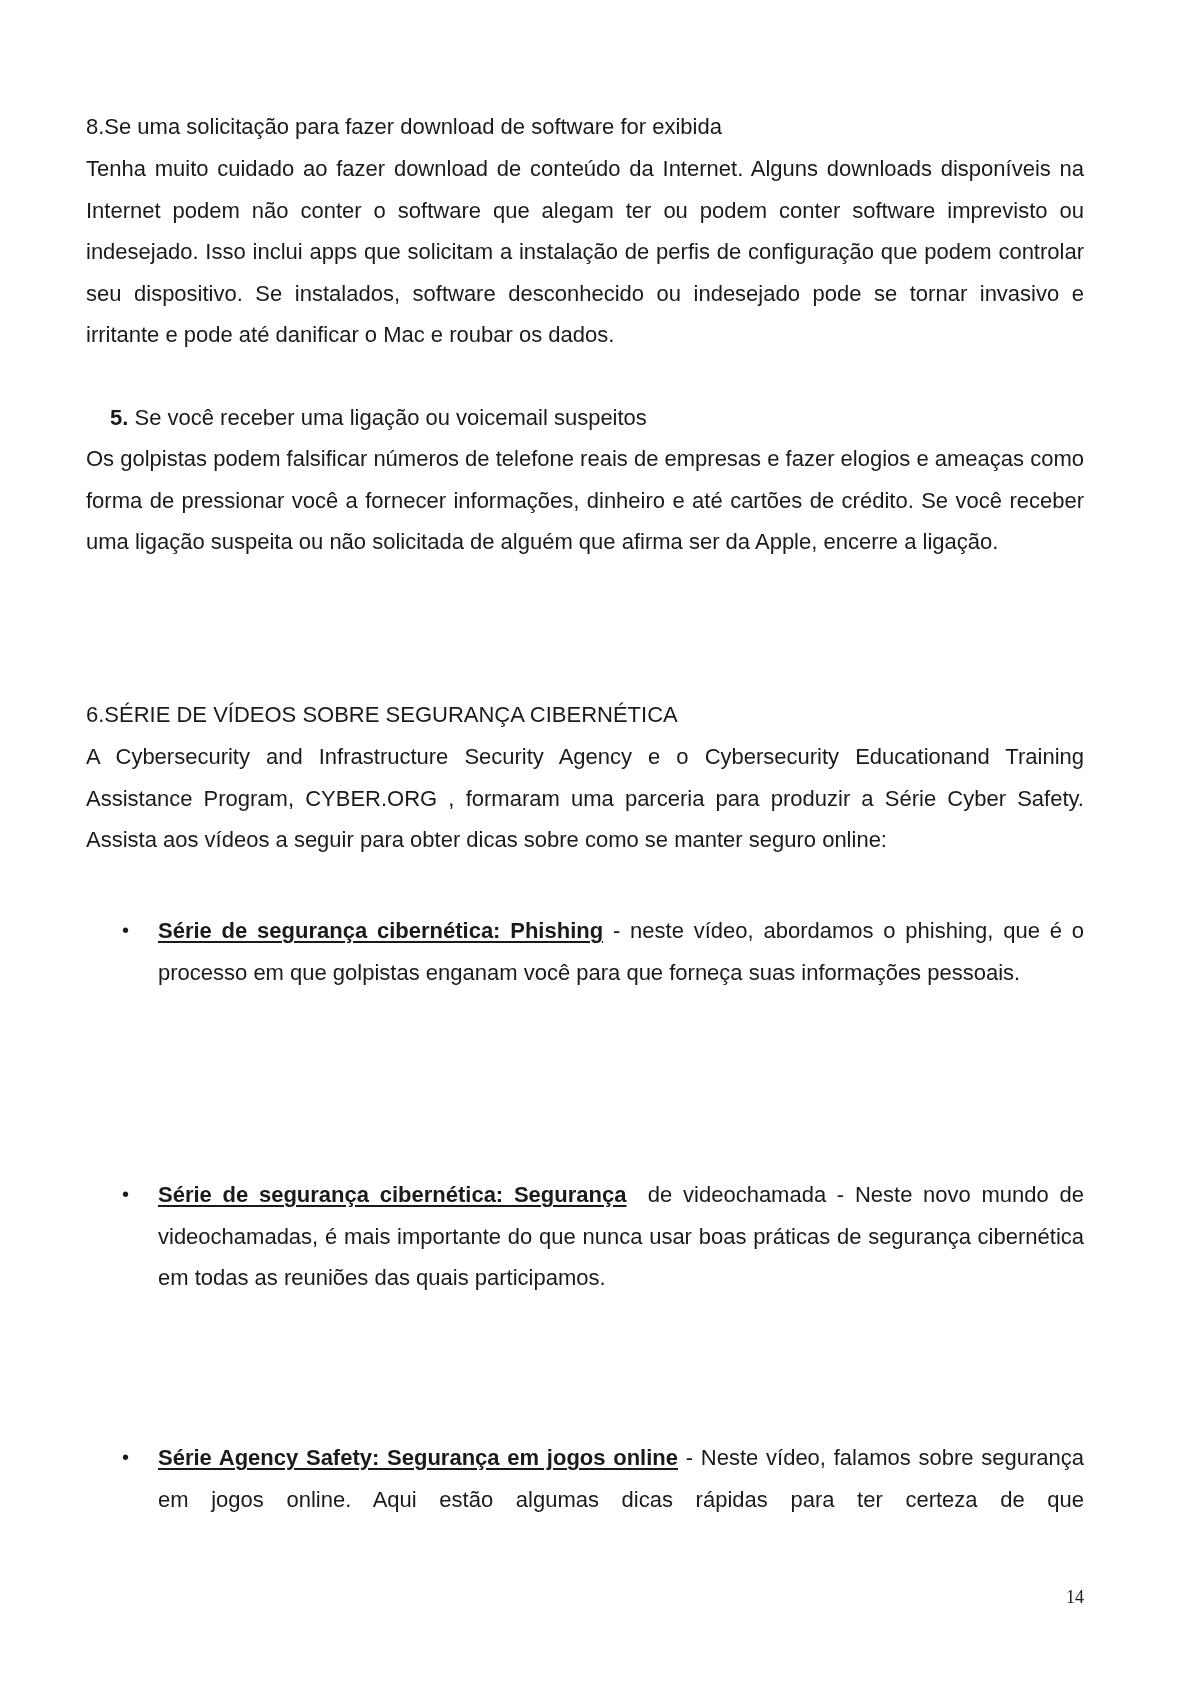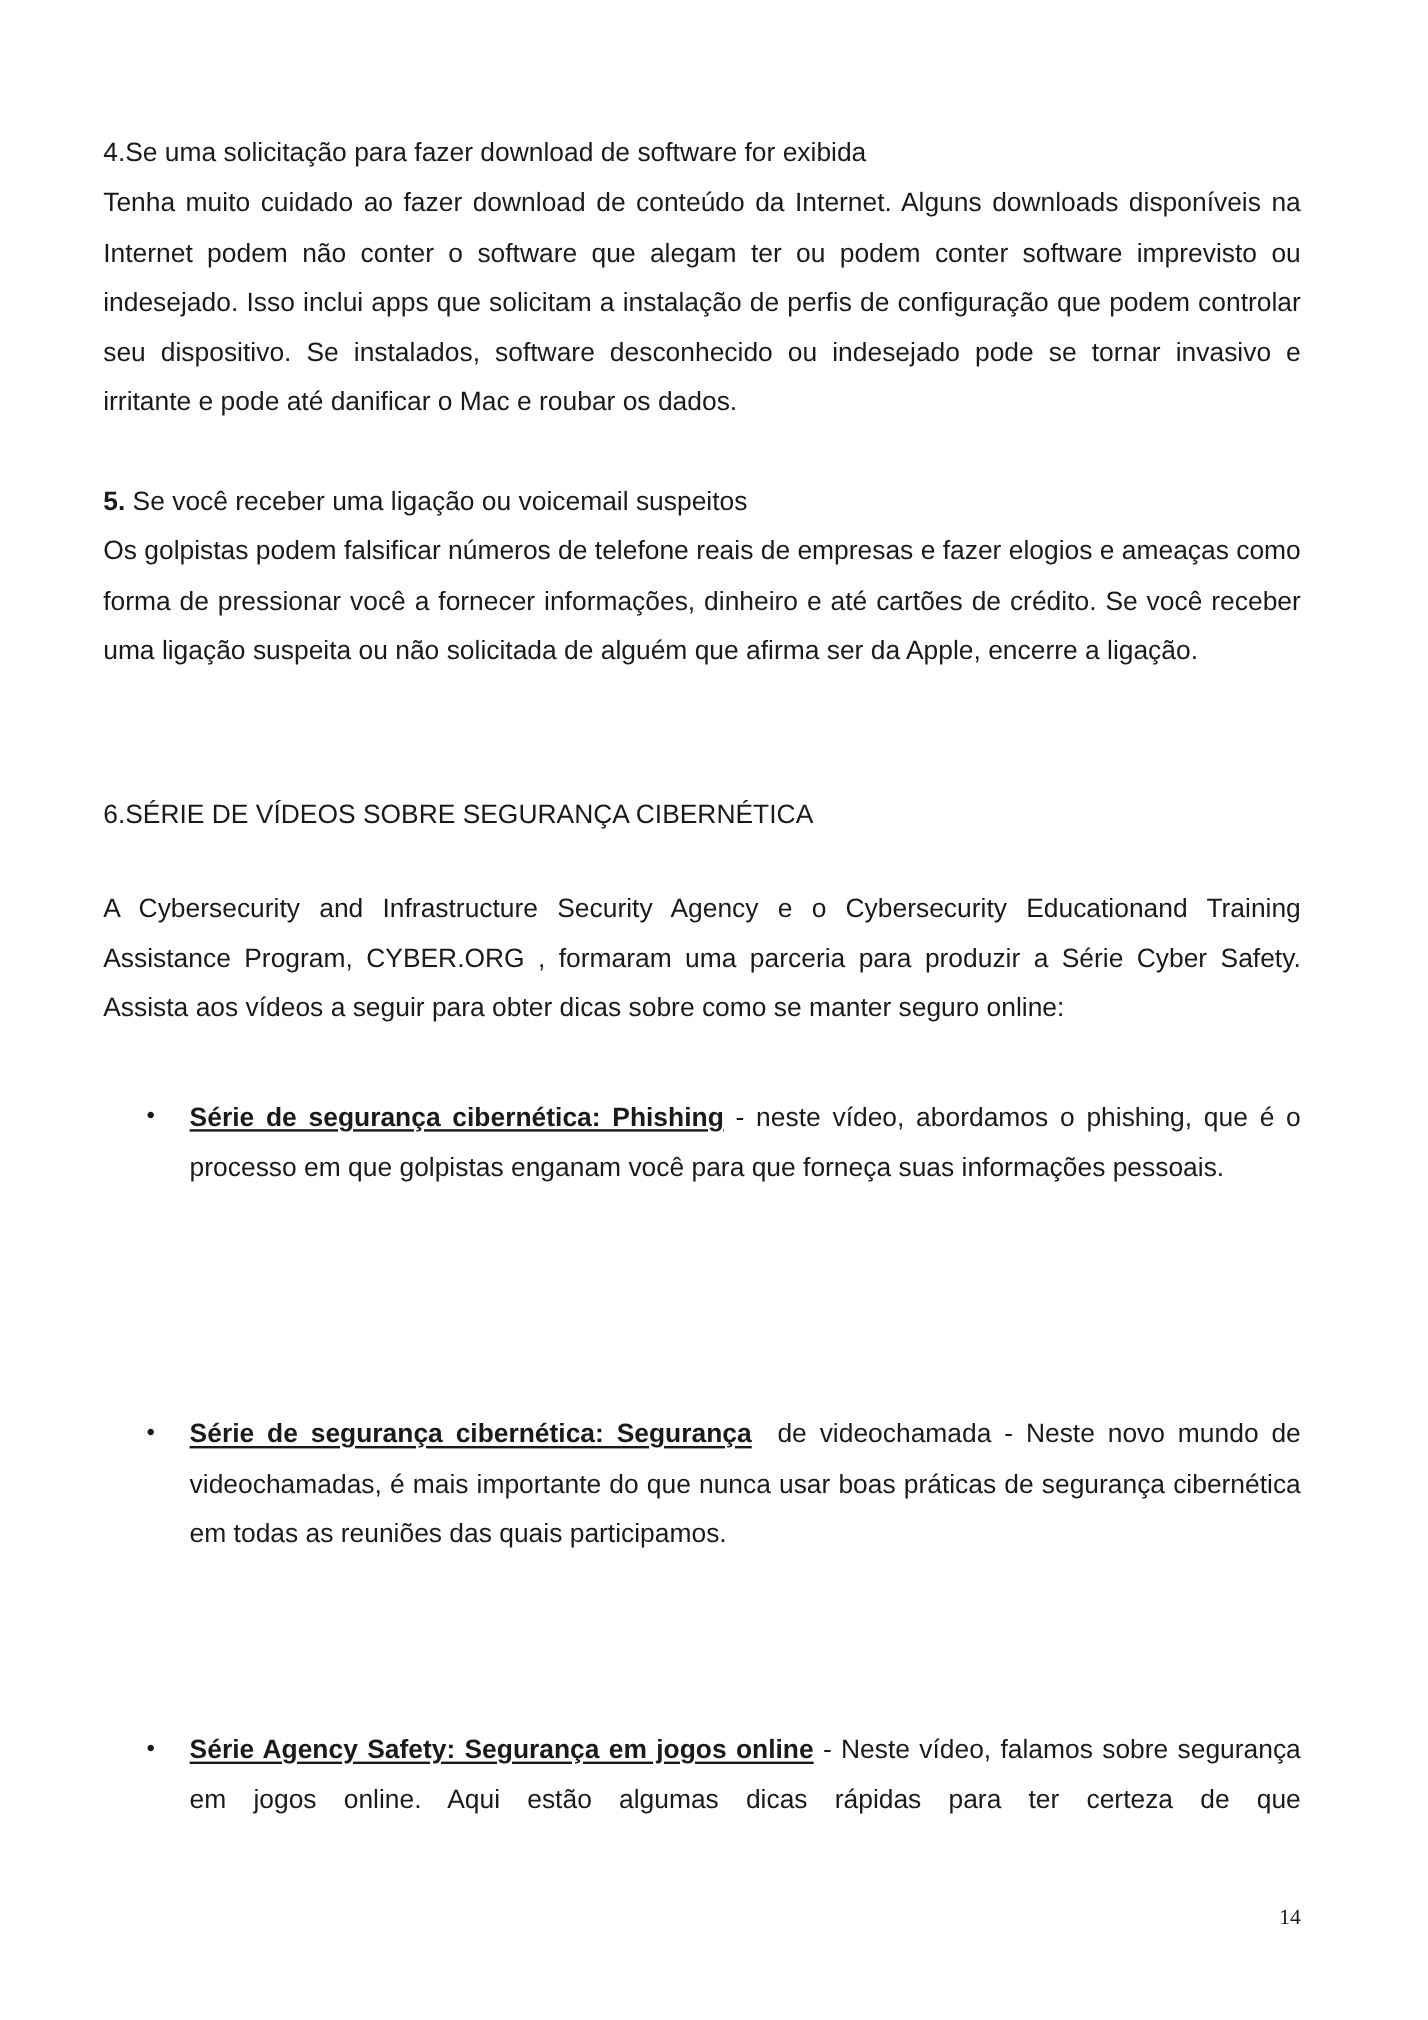--- a/index.html
+++ b/index.html
@@ -84,29 +84,29 @@
       font-family: "Liberation Serif", serif;
       font-size: 18px;
       color: #1a1a1a;
     }
   </style>
 </head>
 <body>
 
 <div class="page">
 
-  <div class="heading" style="top:112px;">4.Se uma solicitação para fazer download de software for exibida</div>
+  <div class="heading" style="top:112px;">8.Se uma solicitação para fazer download de software for exibida</div>
   <p class="block justify" style="top:148px; margin:0;">Tenha muito cuidado ao fazer download de conteúdo da Internet. Alguns downloads disponíveis na Internet podem não conter o software que alegam ter ou podem conter software imprevisto ou indesejado. Isso inclui apps que solicitam a instalação de perfis de configuração que podem controlar seu dispositivo. Se instalados, software desconhecido ou indesejado pode se tornar invasivo e irritante e pode até danificar o Mac e roubar os dados.</p>
 
-  <div class="heading" style="top:403px;">
+  <div class="heading" style="top:403px;margin-left:24px;">
     <b class="num">5.</b><span> Se você receber uma ligação ou voicemail suspeitos</span>
   </div>
   <p class="block justify" style="top:438px; margin:0;">Os golpistas podem falsificar números de telefone reais de empresas e fazer elogios e ameaças como forma de pressionar você a fornecer informações, dinheiro e até cartões de crédito. Se você receber uma ligação suspeita ou não solicitada de alguém que afirma ser da Apple, encerre a ligação.</p>
 
-  <div class="heading" style="top:664px;">6.SÉRIE DE VÍDEOS SOBRE SEGURANÇA CIBERNÉTICA</div>
+  <div class="heading" style="top:700px;">6.SÉRIE DE VÍDEOS SOBRE SEGURANÇA CIBERNÉTICA</div>
   <p class="block justify" style="top:736px; margin:0;">
     <span>A </span><a class="link">Cybersecurity and Infrastructure Security Agency</a><span> e o Cybersecurity Educationand Training Assistance Program, </span><a class="link">CYBER.ORG</a><span> , </span><a class="link">formaram uma</a><span> parceria para produzir a Série Cyber Safety. Assista aos vídeos a seguir para obter dicas sobre como se manter seguro online:</span>
   </p>
 
   <div class="bullet-item" style="top:910px;">
     <span class="bullet-dot">•</span>
     <div class="bullet-body">
       <a class="bullet-title">Série de segurança cibernética: Phishing</a><span> - neste vídeo, abordamos o phishing, que é o processo em que golpistas enganam você para que forneça suas informações pessoais.</span>
     </div>
   </div>

